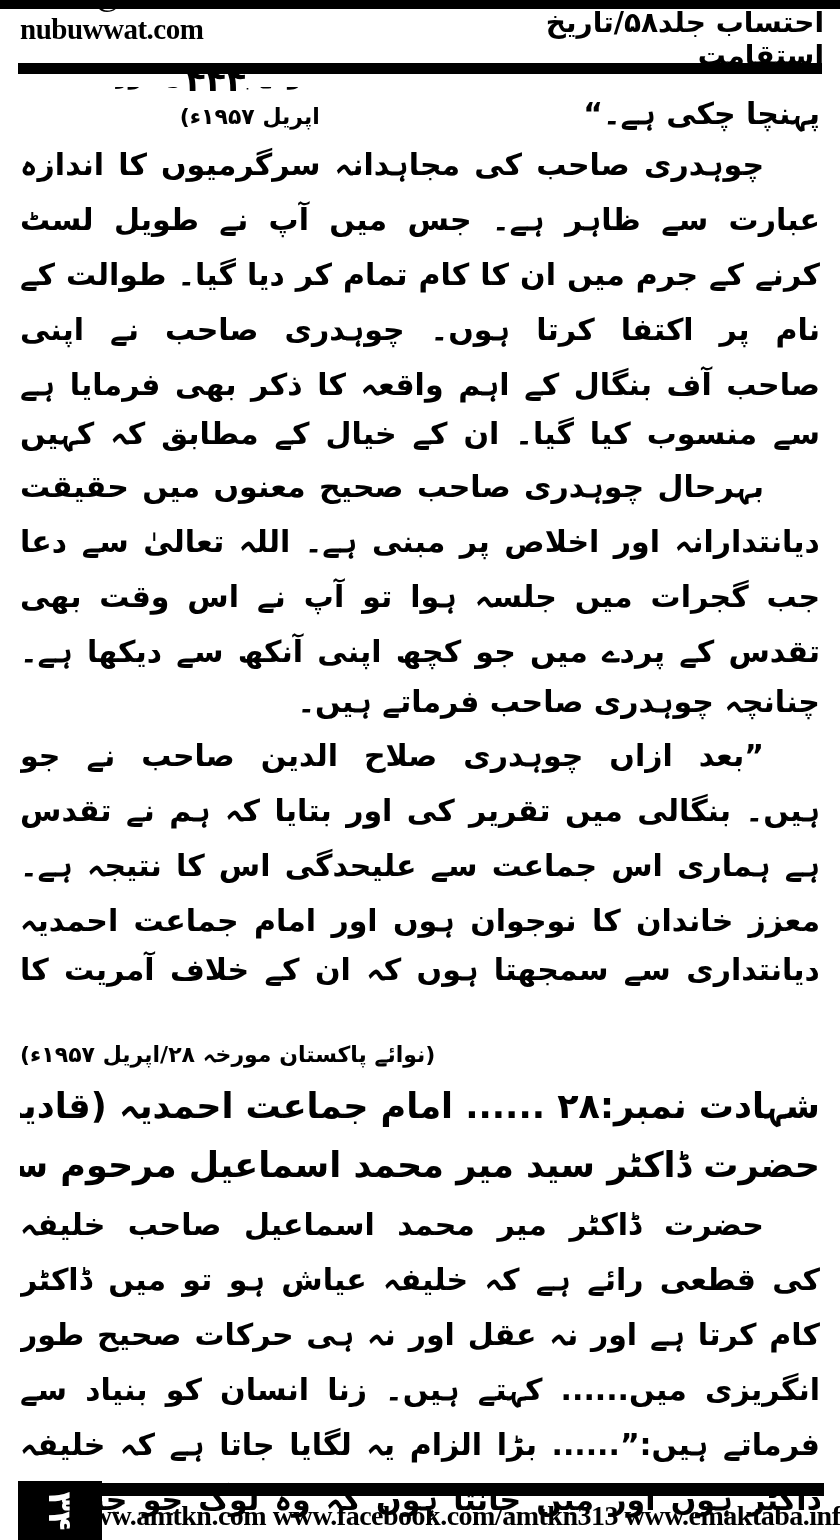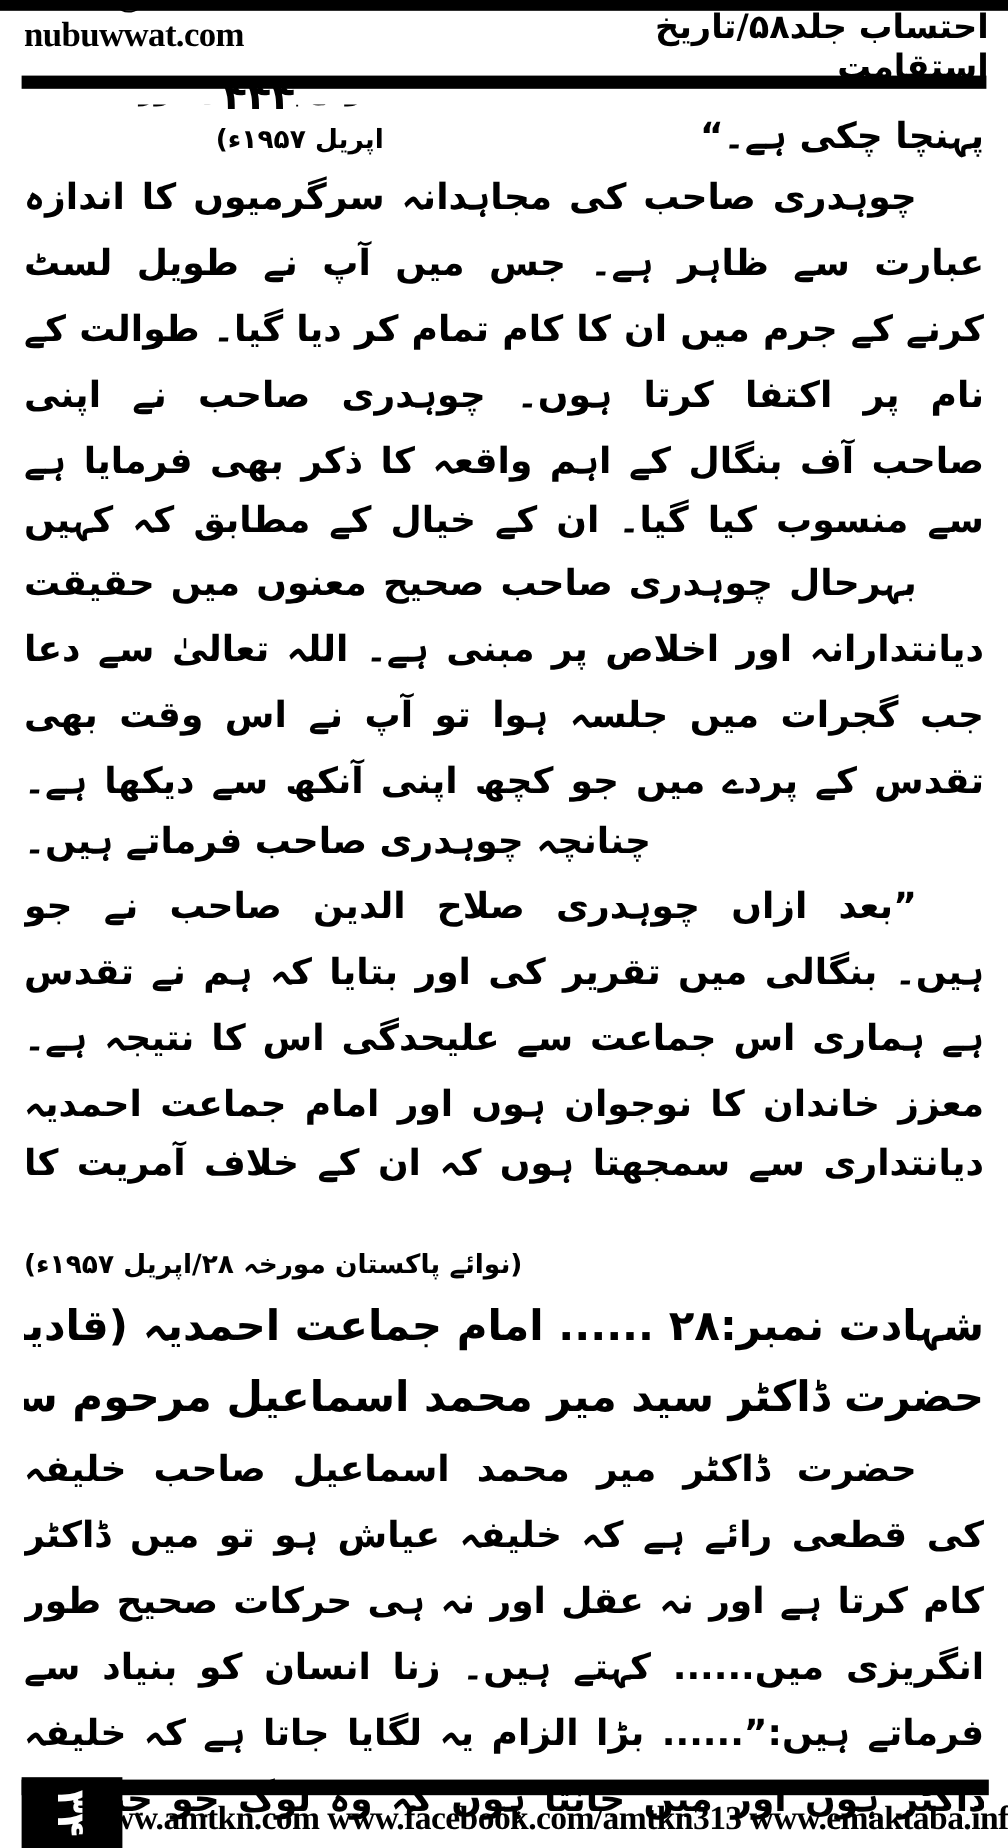--- a/index.html
+++ b/index.html
@@ -20,21 +20,21 @@
   .rule{height:11px;background:#000;margin:0 18px;}
   .content{padding:13px 20px 0 20px;}
   .ln{
     font-weight:bold;font-size:30px;height:55px;line-height:55px;
     overflow:hidden;white-space:nowrap;
   }
   .j{text-align:justify;text-align-last:justify;white-space:normal;}
   .ind{padding-right:56px;}
   .sh47{height:47px;line-height:44px;}
   .sh49{height:49px;line-height:46px;}
-  .r{text-align:left;}
+  .r{text-align:right;}
   .cite{font-size:22px;height:36px;line-height:32px;text-align:left;font-weight:bold;margin-top:44px;}
   .hd{text-align:center;font-size:35px;}
   .hd1{height:62px;line-height:62px;}
   .hd2{height:60px;line-height:56px;}
   .split{display:flex;justify-content:space-between;align-items:flex-end;height:50px;overflow:hidden;}
   .split .q{font-size:30px;font-weight:bold;line-height:46px;}
   .split .ct{font-size:22px;font-weight:bold;line-height:40px;}
   
   .f-stripe{position:absolute;left:18px;top:1483px;width:806px;height:13px;background:#000;}
   .f-box{

